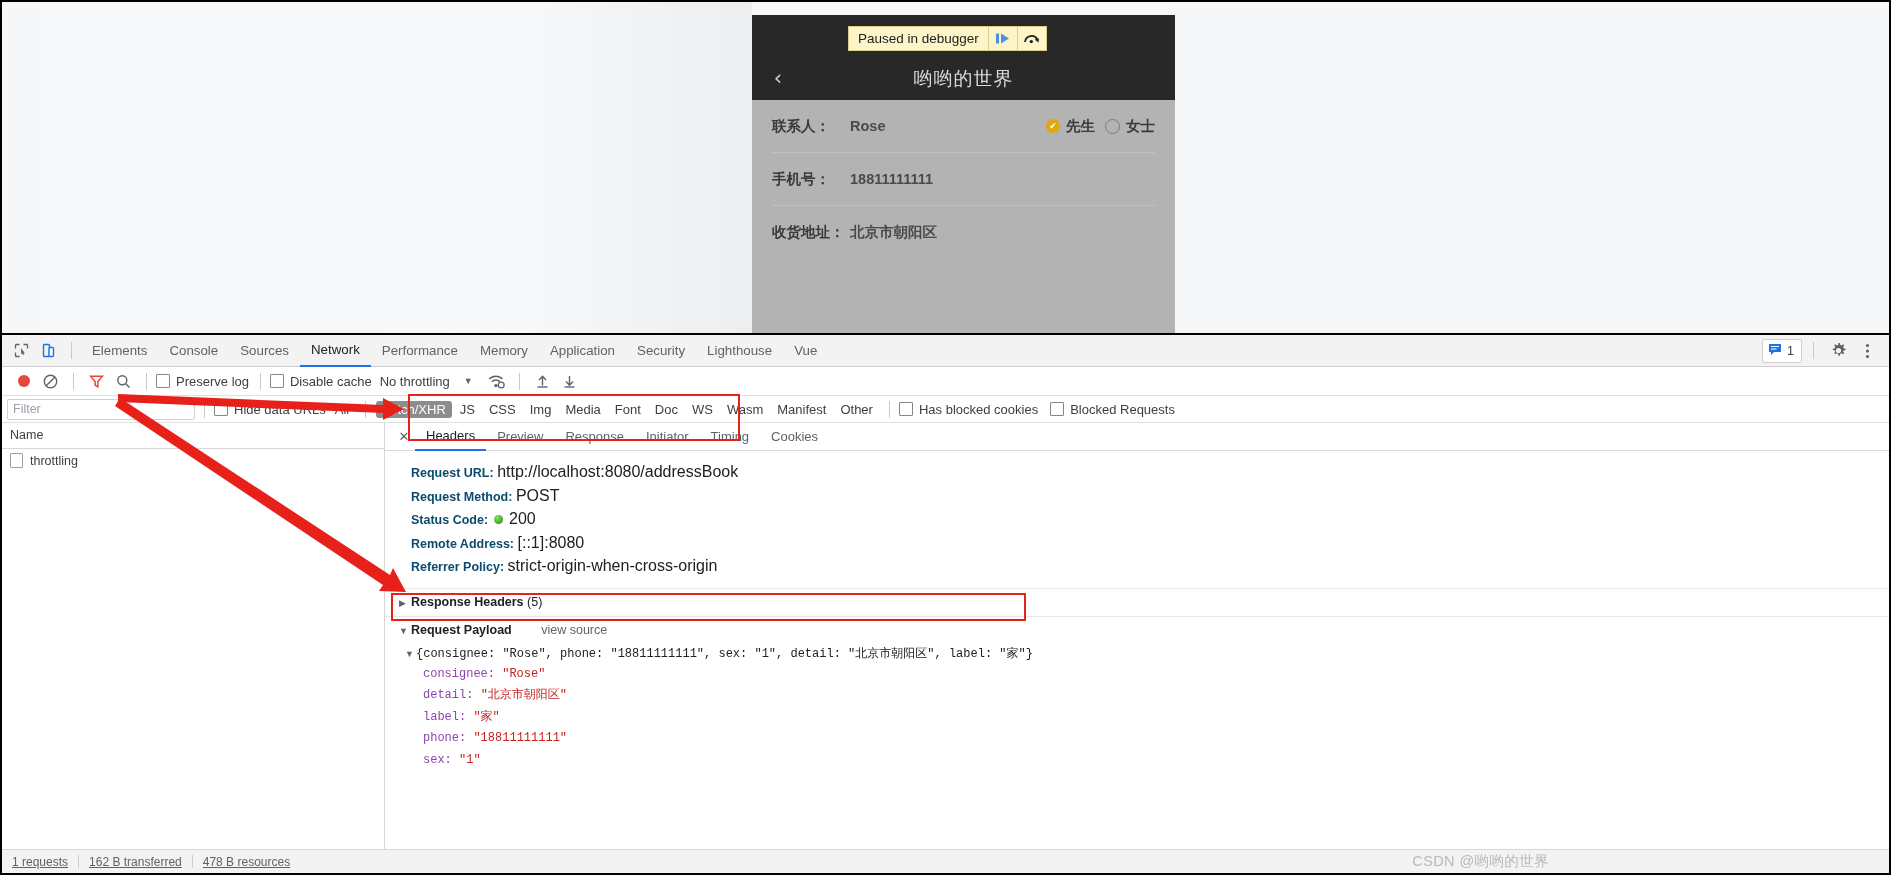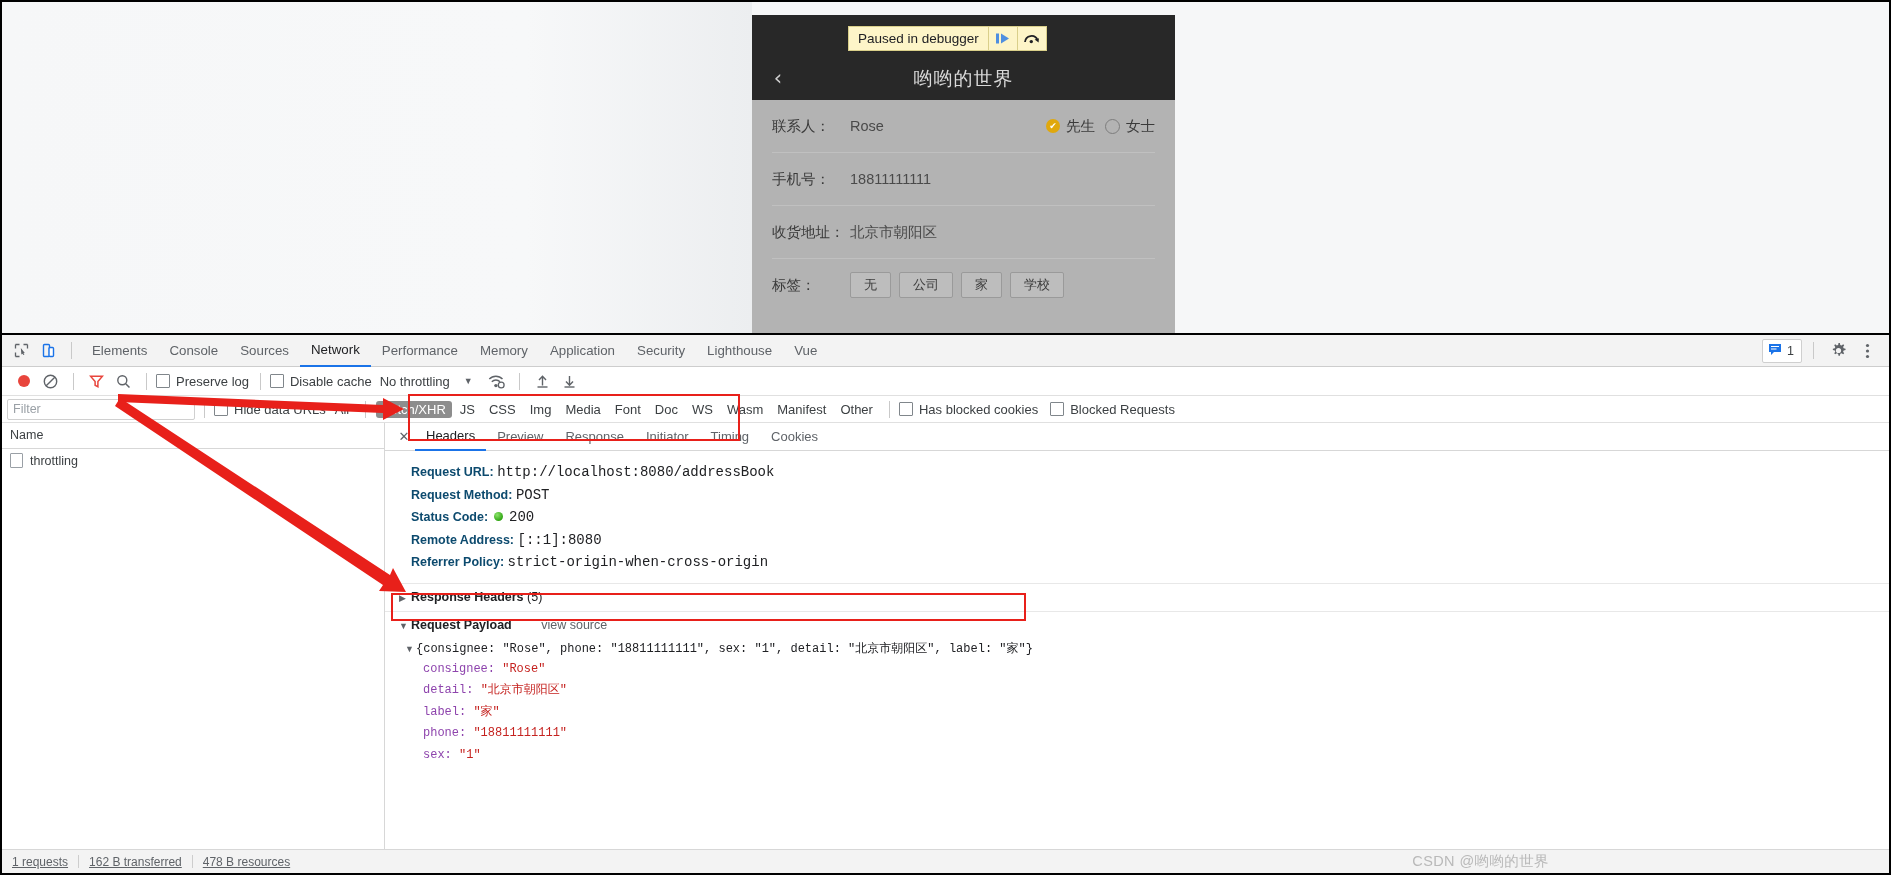--- a/index.html
+++ b/index.html
@@ -40,21 +40,21 @@
   .paused-banner .pb-text{padding:0 9px;line-height:23px;white-space:nowrap;}
   .pb-sep{width:1px;height:23px;background:#d9cf8a;}
   .pb-btn{width:28px;height:23px;display:flex;align-items:center;justify-content:center;cursor:pointer;}
   .nav-row{position:absolute;left:0;top:42px;width:423px;height:43px;display:flex;align-items:center;}
   .nav-back{width:52px;text-align:center;color:#cfcfcf;font-size:21px;line-height:1;font-family:"DejaVu Sans",sans-serif;}
   .nav-title{flex:1;text-align:center;color:#d9d9d9;font-size:19px;letter-spacing:1px;padding-right:52px;}
 
   .dev-body{background:#b3b3b3;height:235px;}
   .frow{
     display:flex;align-items:center;height:52px;margin:0 20px;
-    border-bottom:1px solid #c0c0c0;position:relative;
+    border-bottom:1px solid #c0c0c0;position:relative;font-weight:bold;
   }
   .frow:last-child{border-bottom:none;}
   .flabel{width:78px;font-size:14.5px;color:#3a3a3a;white-space:nowrap;}
   .fvalue{font-size:14.5px;color:#4a4a4a;flex:1;}
   .sexwrap{display:flex;align-items:center;gap:3px;font-size:14.5px;color:#3a3a3a;}
   .radio-on{
     width:14px;height:14px;border-radius:50%;background:#e0a80d;
     display:inline-flex;align-items:center;justify-content:center;
     color:#fff;font-size:9px;line-height:1;margin-right:3px;
   }
@@ -147,21 +147,21 @@
   .detail-pane{flex:1;background:#fff;position:relative;overflow:hidden;}
   .dp-tabs{display:flex;align-items:center;height:27px;border-bottom:1px solid #d7d7d7;padding-left:8px;}
   .dp-close{width:22px;text-align:center;color:#5f6368;font-size:13px;cursor:pointer;}
   .dp-tab{padding:0 11px;height:26px;line-height:26px;font-size:13px;color:#5f6368;cursor:pointer;}
   .dp-tab.active{color:#202124;border-bottom:2px solid #1a73e8;}
 
   .dp-scroll{padding:0;}
   .hdr-block{padding:10px 0 9px 0;border-bottom:1px solid #e8e8e8;}
   .hdr-line{font-size:12.5px;line-height:22.5px;padding-left:26px;color:#202124;font-family:"Liberation Sans",sans-serif;}
   .hdr-key{font-weight:bold;color:#0c4a6e;}
-  .hdr-val{font-family:Liberation Mono, monospace;font-size:14px;color:#202124;}
+  .hdr-val{font-family:Liberation Sans, sans-serif;font-size:16px;color:#202124;}
   .status-dot{
     display:inline-block;width:9px;height:9px;border-radius:50%;
     background:radial-gradient(circle at 35% 32%, #8ce46b 0%, #31a614 70%, #2b8f12 100%);
     margin:0 3px 0 2px;vertical-align:0px;
   }
   .sect-row{
     font-size:12.5px;line-height:26px;padding-left:14px;font-weight:bold;color:#202124;
     border-bottom:1px solid #e8e8e8;cursor:pointer;
   }
   .sect-row .tri{display:inline-block;width:12px;color:#5f6368;font-size:9px;font-weight:normal;}
@@ -251,29 +251,20 @@
         <div class="frow">
           <div class="flabel">手机号：</div>
           <div class="fvalue">18811111111</div>
         </div>
 
         <div class="frow">
           <div class="flabel">收货地址：</div>
           <div class="fvalue">北京市朝阳区</div>
         </div>
 
-        <div class="frow">
-          <div class="flabel">标签：</div>
-          <div class="tagrow">
-            <span class="tagchip">无</span>
-            <span class="tagchip">公司</span>
-            <span class="tagchip">家</span>
-            <span class="tagchip">学校</span>
-          </div>
-        </div>
 
       </div>
     </div>
   </div>
 
   <div class="devtools">
 
     <div class="dt-tabbar">
       <div class="dt-icbtn">
         <svg width="15" height="15" viewBox="0 0 15 15">

